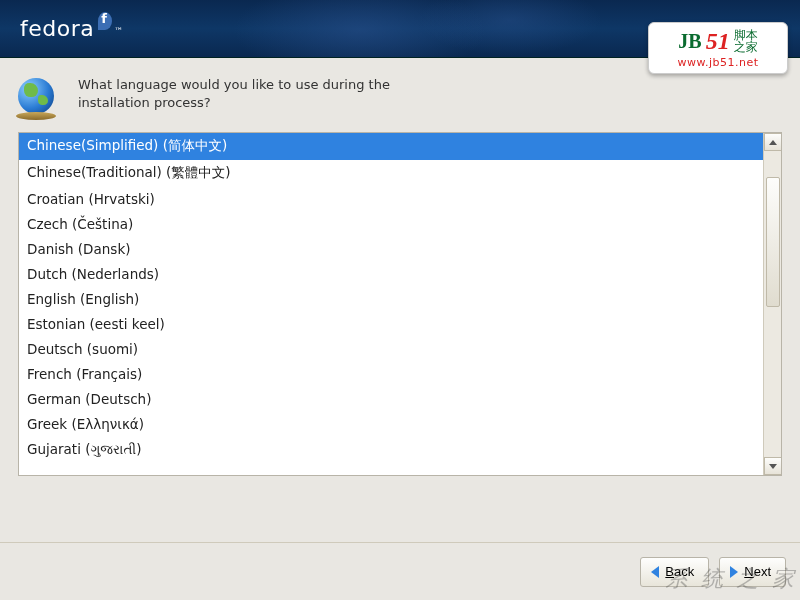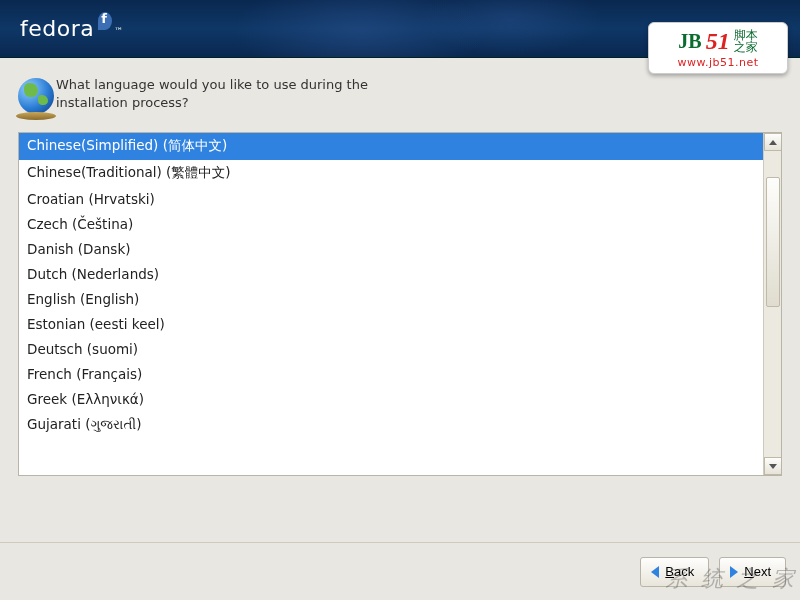--- a/index.html
+++ b/index.html
@@ -30,21 +30,21 @@
       display:flex; flex-direction:column; align-items:center; justify-content:center;
       z-index: 10;
     }
     .jb51-badge .row1 { display:flex; align-items:center; gap:4px;}
     .jb51-badge .jb { font-family: "Comic Sans MS", cursive; font-weight:bold; font-size:20px; color:#0a6b2f; }
     .jb51-badge .n51 { font-family: "Comic Sans MS", cursive; font-weight:bold; font-size:24px; color:#d22; font-style:italic;}
     .jb51-badge .cn { font-size:12px; color:#0a6b2f; font-weight:normal; line-height:1;}
     .jb51-badge .url { font-size:11px; color:#d22; letter-spacing:.5px; margin-top:1px;}
     
     .content { padding: 18px 18px 0 18px; }
-    .prompt-row { display:flex; gap:2px; align-items:flex-start; margin-bottom: 18px; }
+    .prompt-row { display:flex; gap:24px; align-items:flex-start; margin-bottom: 18px; }
     .globe-icon {
       width: 36px; height: 36px; border-radius: 50%;
       background: radial-gradient(circle at 30% 30%, #8fd0ff 0%, #2a7bd4 55%, #0b3a7a 100%);
       position: relative; flex-shrink:0; margin-top:2px;
     }
     .globe-icon::after{
       content:""; position:absolute; left:6px; top:5px; width:14px; height:14px;
       background: #6fbb4a; border-radius: 40% 60% 50% 50%;
       box-shadow: 12px 10px 0 -2px #6fbb4a;
     }
@@ -134,20 +134,21 @@
           <div class="list-item selected">Chinese(Simplified) (简体中文)</div>
           <div class="list-item">Chinese(Traditional) (繁體中文)</div>
           <div class="list-item">Croatian (Hrvatski)</div>
           <div class="list-item">Czech (Čeština)</div>
           <div class="list-item">Danish (Dansk)</div>
           <div class="list-item">Dutch (Nederlands)</div>
           <div class="list-item">English (English)</div>
           <div class="list-item">Estonian (eesti keel)</div>
           <div class="list-item">Deutsch (suomi)</div>
           <div class="list-item">French (Français)</div>
+          <div class="list-item">German (Deutsch)</div>
           <div class="list-item">Greek (Ελληνικά)</div>
           <div class="list-item">Gujarati (ગુજરાતી)</div>
         </div>
       <div class="scrollbar">
         <div class="scroll-btn up">
             <div class="arr"></div>
           </div>
         <div class="scroll-thumb"></div>
         <div class="scroll-btn down">
             <div class="arr"></div>

